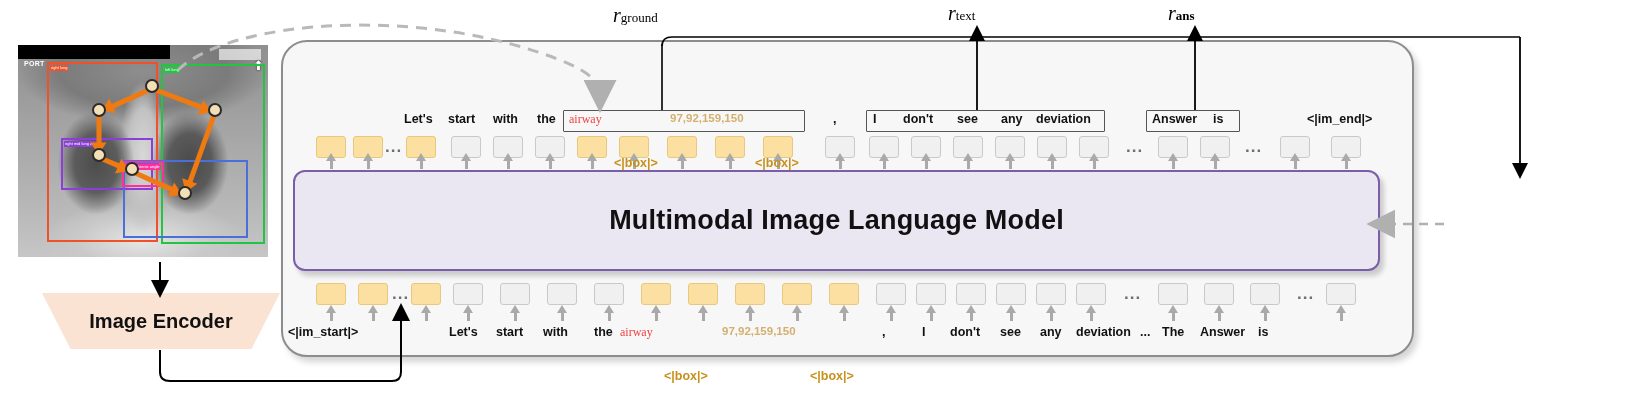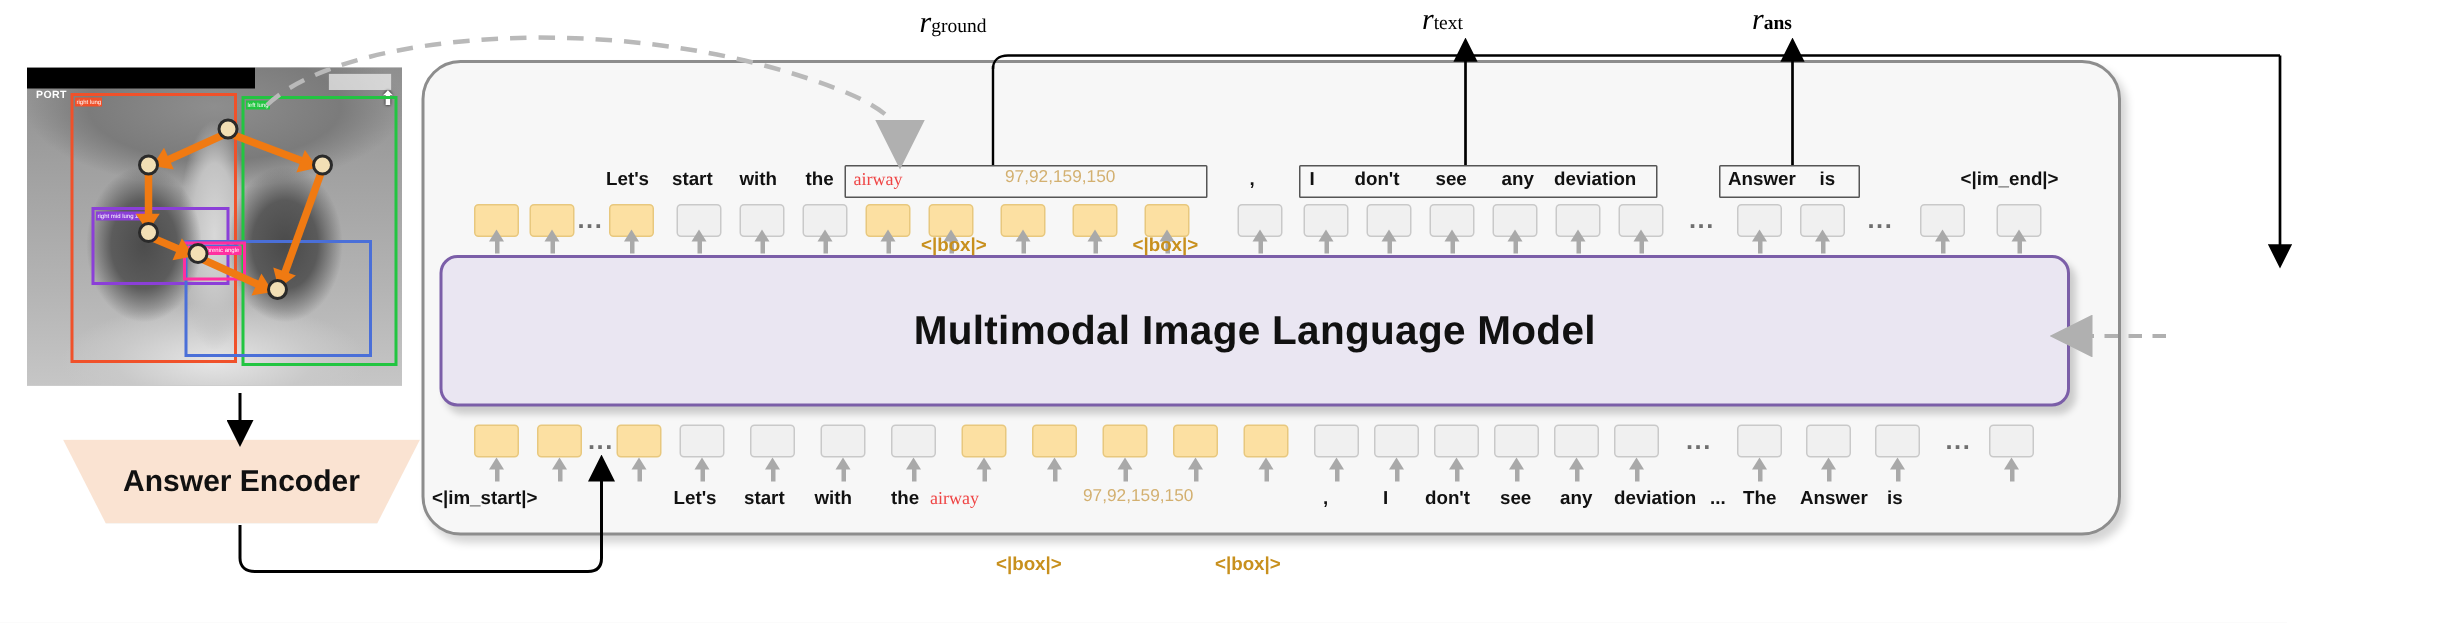--- a/index.html
+++ b/index.html
@@ -70,21 +70,21 @@
   
   .uparrow{position:absolute;width:11px;height:16px;}
   .uparrow:before{content:"";position:absolute;left:4px;bottom:0;width:3px;height:9px;background:#a9a9a9;}
   .uparrow:after{content:"";position:absolute;left:0;top:0;border-left:5.5px solid transparent;
      border-right:5.5px solid transparent;border-bottom:8px solid #a9a9a9;}
 
   
   .tlbl{position:absolute;font-size:12.5px;font-weight:bold;color:#111;white-space:nowrap;}
   .tlbl.orange{color:#ef4444;font-weight:normal;font-family:"Liberation Serif",serif;font-size:12px;}
   .tlbl.boxtag{color:#c8901d;font-weight:bold;margin-top:44px;}
-  .tlbl.num{color:#d3b070;font-weight:normal;font-size:11.5px;}
+  .tlbl.num{color:#d3b070;font-weight:bold;font-size:11.5px;}
   .outline{position:absolute;border:1.3px solid #555;background:transparent;border-radius:1px;}
 
   
   .rlbl{position:absolute;font-family:"Liberation Serif",serif;color:#000;}
   .rlbl .r{font-style:italic;font-size:20px;}
   .rlbl .sub{font-size:13px;}
   .rlbl .subb{font-size:13px;font-weight:bold;}
 
   
   #advantage-box{position:absolute;left:1448px;top:178px;width:100px;height:95px;
@@ -136,21 +136,21 @@
         <div class="node" style="left: 74px; top: 58px;"></div>
         <div class="node" style="left: 74px; top: 103px;"></div>
         <div class="node" style="left: 107px; top: 117px;"></div>
         <div class="node" style="left: 190px; top: 58px;"></div>
         <div class="node" style="left: 160px; top: 141px;"></div>
       </div>
   </div>
 
   <div id="image-encoder">
     <div class="shape"></div>
-    <div class="lbl">Answer Encoder</div>
+    <div class="lbl">Image Encoder</div>
   </div>
 
   <div id="model-panel"></div>
 
   <div id="mllm-box">
     <div class="t">Multimodal Image Language Model</div>
   </div>
 
   <div class="tokrow" id="out-tokens" style="left:0;top:136px;width:1636px;">
       <div class="tok y" style="left: 316px;"></div>

